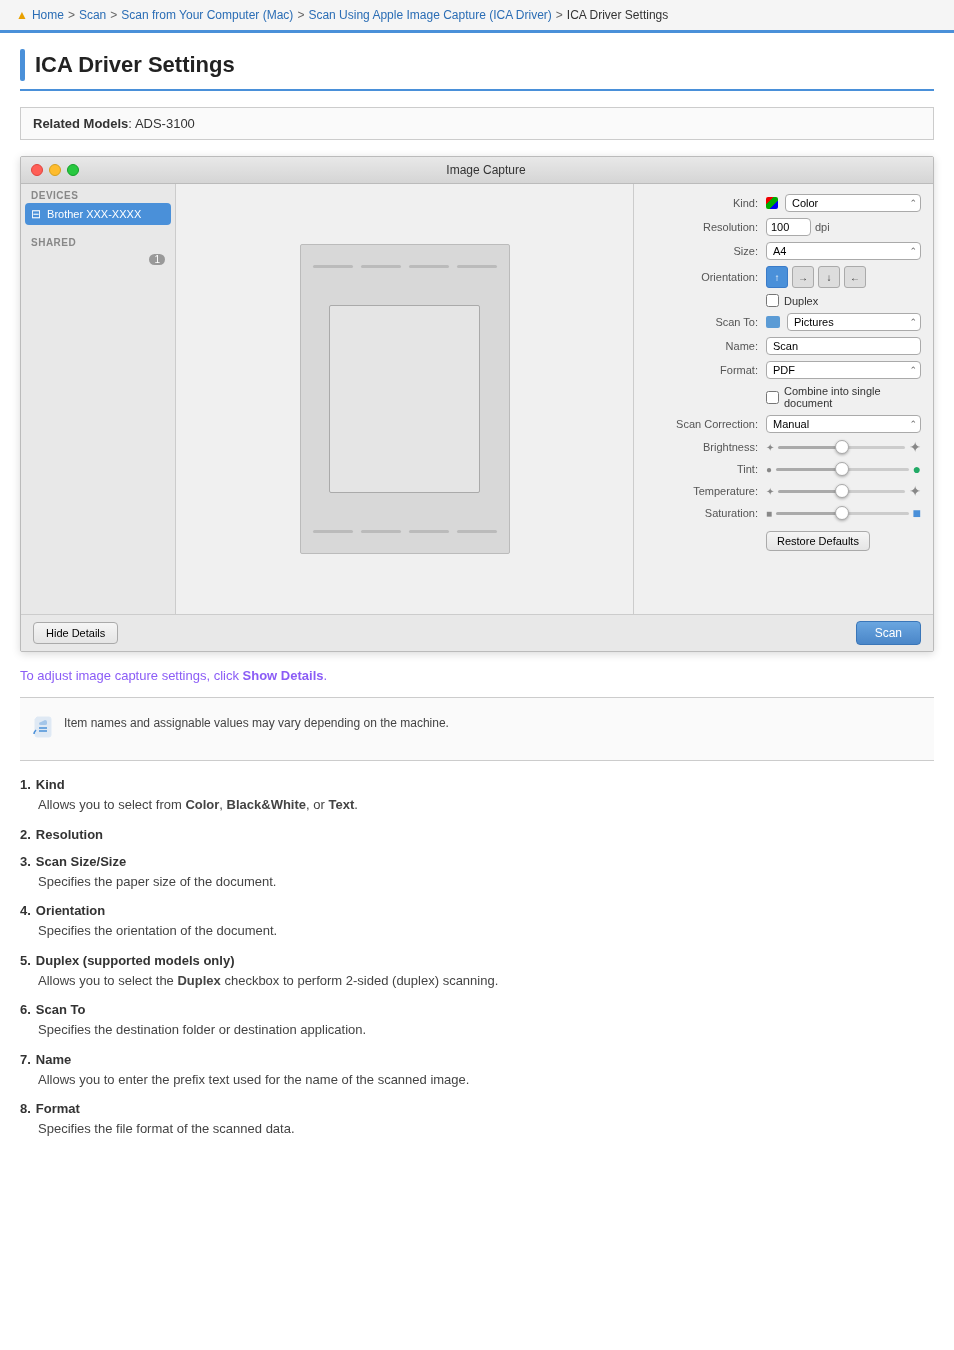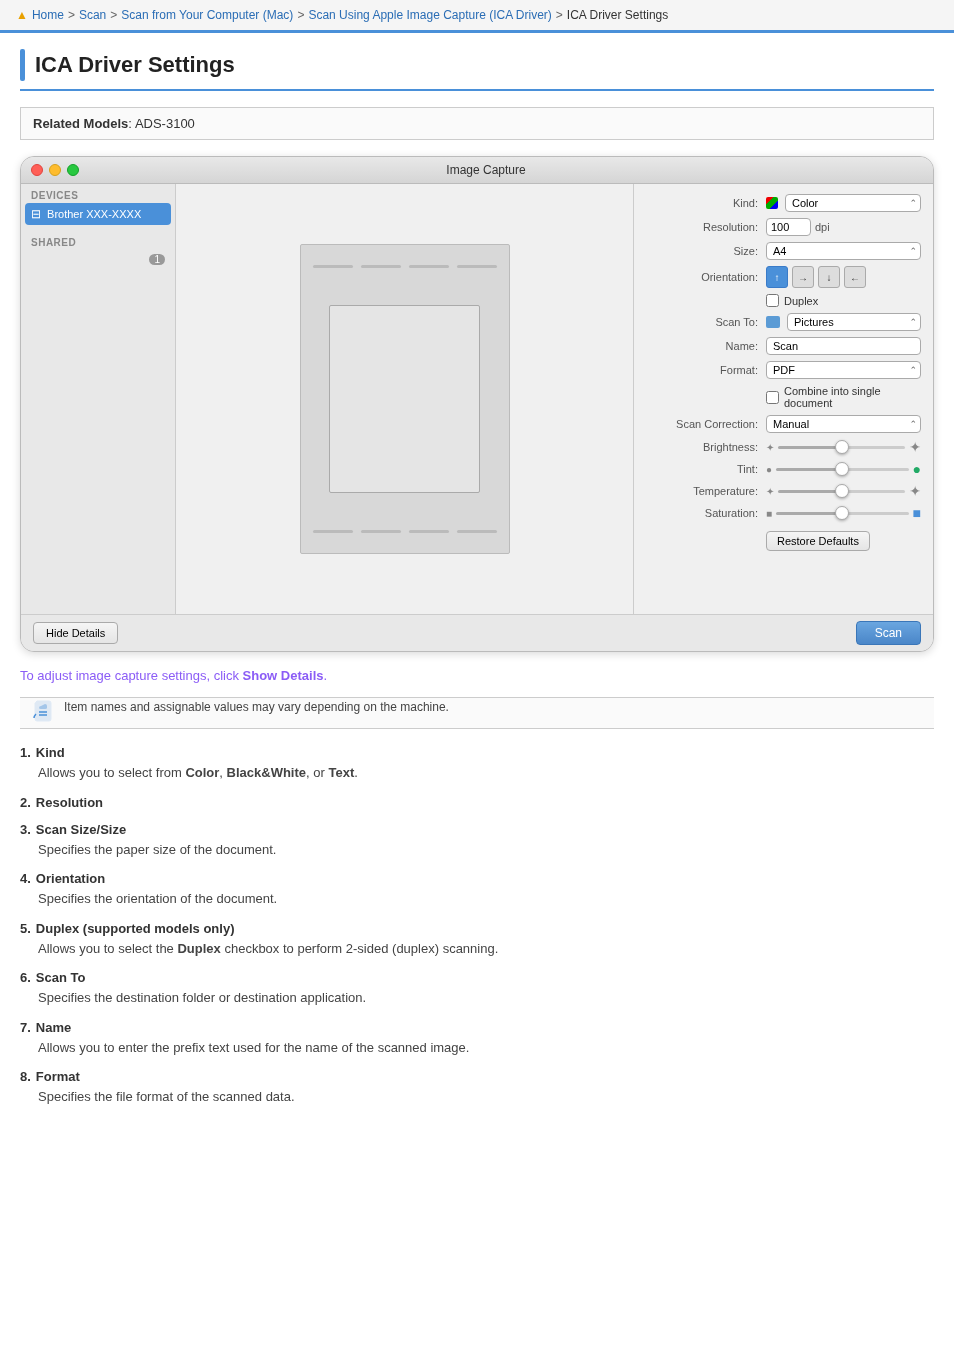--- a/index.html
+++ b/index.html
@@ -58,21 +58,21 @@
       padding: 8px 12px;
       margin-bottom: 16px;
       font-size: 13px;
       background: #fafafa;
     }
     .related-models strong { font-weight: bold; }
 
     
     .image-capture-window {
       border: 1px solid #bbb;
-      border-radius: 14px;
+      border-radius: 2px;
       overflow: hidden;
       margin-bottom: 16px;
       background: #f0f0f0;
       box-shadow: 0 2px 8px rgba(0,0,0,0.15);
     }
     .window-titlebar {
       background: linear-gradient(#e8e8e8, #d5d5d5);
       border-bottom: 1px solid #bbb;
       padding: 6px 10px;
       display: flex;
@@ -374,21 +374,21 @@
     .instructions {
       margin-bottom: 14px;
       font-size: 13px;
       color: #8b5cf6;
     }
 
     
     .note-box {
       border-top: 1px solid #ccc;
       border-bottom: 1px solid #ccc;
-      padding: 0 12px;
+      padding: 16px 12px;
       margin-bottom: 16px;
       display: flex;
       align-items: flex-start;
       gap: 10px;
       background: #fafafa;
     }
     .note-icon {
       font-size: 22px;
       color: #4a90d9;
       flex-shrink: 0;

